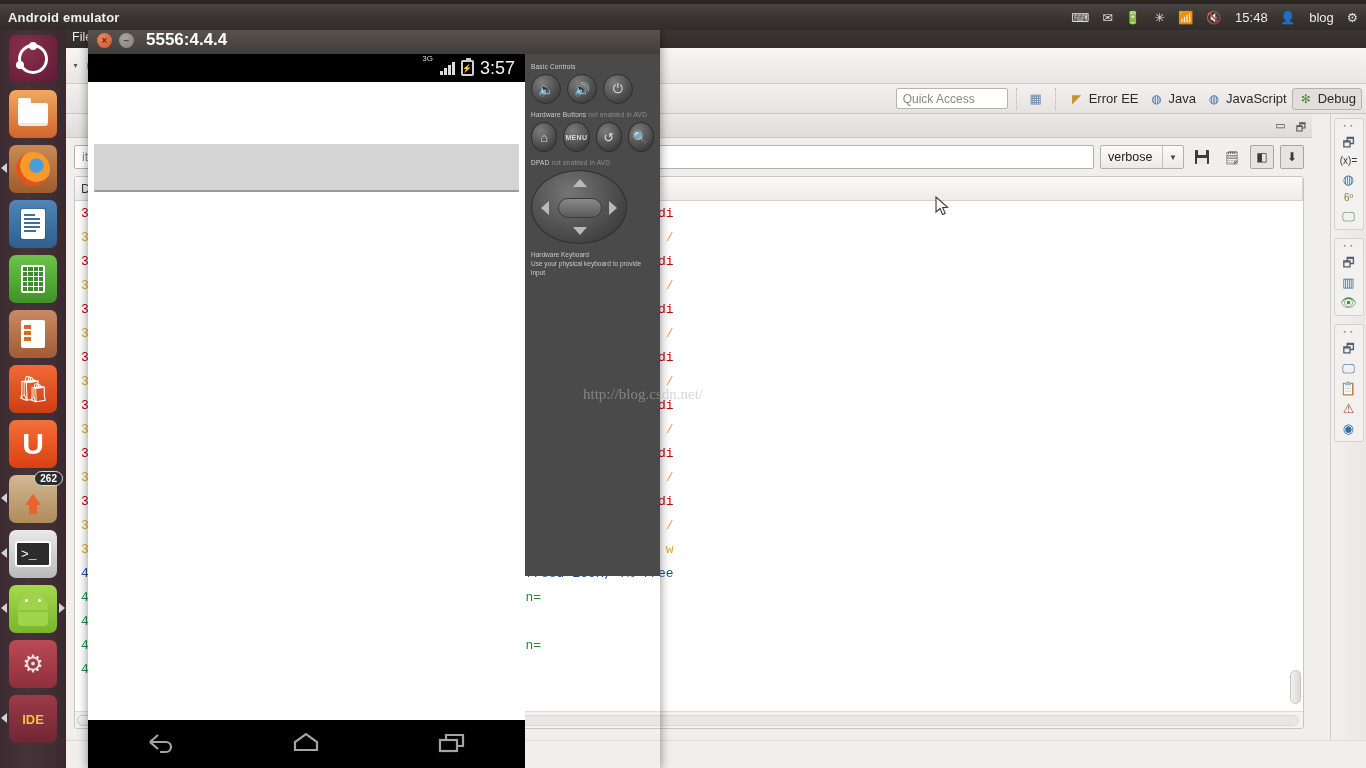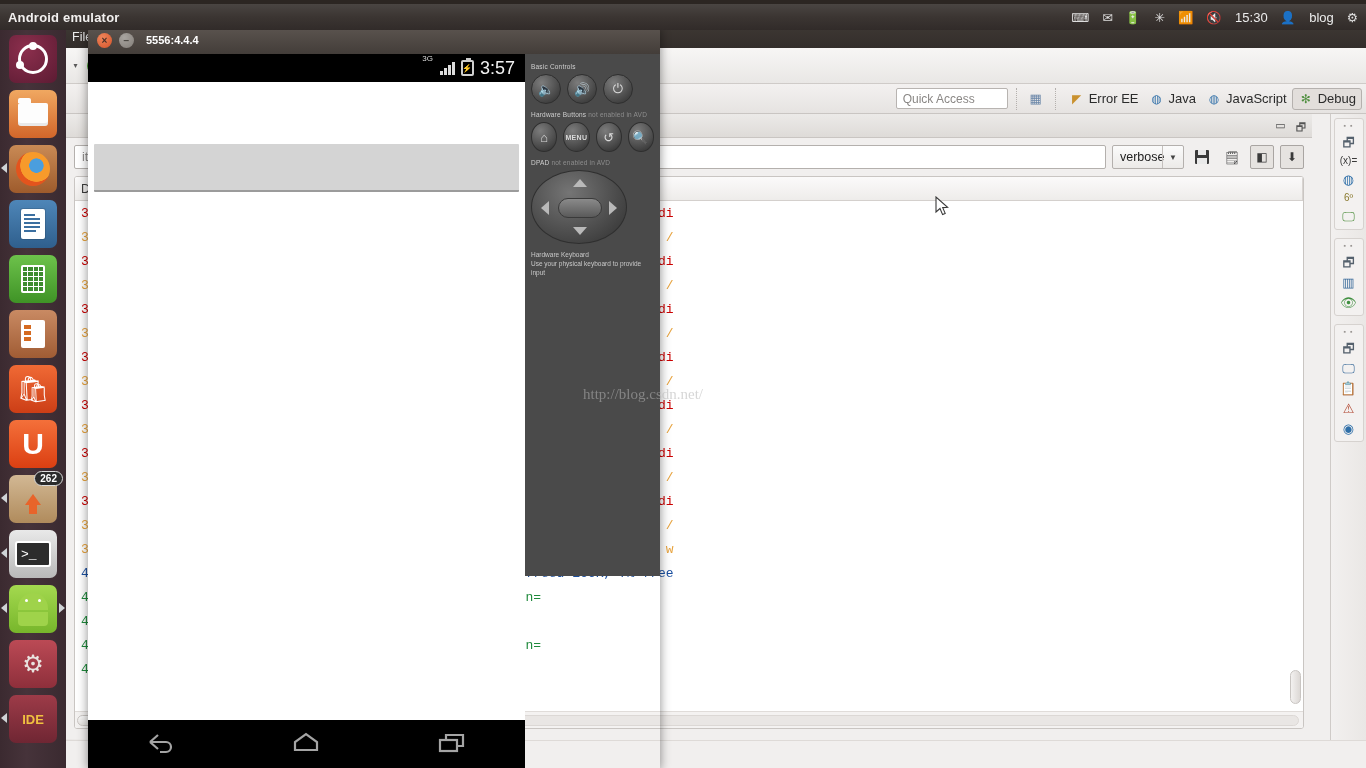--- a/index.html
+++ b/index.html
@@ -204,21 +204,21 @@
   #lc-filterbar {
     height: 38px; display: flex; align-items: center; gap: 6px; padding: 0 8px;
     background: #f1efee;
   }
   #lc-search {
     flex: 1; height: 24px; background: #fff; border: 1px solid #b4b0ad; border-radius: 2px;
     color: #8d8a88; font-size: 12.5px; display: flex; align-items: center; padding-left: 7px;
     overflow: hidden; white-space: nowrap;
   }
   #lc-level {
-    width: 72px; height: 24px; background: linear-gradient(to bottom,#fbfbfb,#eceae8);
+    width: 84px; height: 24px; background: linear-gradient(to bottom,#fbfbfb,#eceae8);
     border: 1px solid #b4b0ad; border-radius: 2px;
     display: flex; align-items: center; font-size: 12.5px; color: #222;
     padding-left: 7px; position: relative;
   }
   #lc-level .cd {
     position: absolute; right: 0; top: 0; bottom: 0; width: 21px;
     border-left: 1px solid #c4c0bd; display: flex; align-items: center; justify-content: center;
     font-size: 8px; color: #444;
   }
   .lc-tbtn {
@@ -317,21 +317,21 @@
   }
   #emu-title {
     height: 28px; background: linear-gradient(to bottom,#5c5550,#433d39);
     display: flex; align-items: center; padding-left: 9px; gap: 7px;
     border-radius: 5px 5px 0 0;
   }
   .wbtn { width: 15px; height: 15px; border-radius: 50%; display:flex; align-items:center; justify-content:center;
           font-size: 10px; color: #4a3027; font-weight: bold; }
   .wbtn.close { background: radial-gradient(circle at 35% 30%, #f0855a, #d4542a); }
   .wbtn.min { background: radial-gradient(circle at 35% 30%, #a9a5a0, #827d78); color:#4a4641; }
-  #emu-title .t { color: #fff; font-size: 11px; font-weight: bold; margin-left: 5px; }
+  #emu-title .t { color: #fff; font-size: 17px; font-weight: bold; margin-left: 5px; }
 
   #emu-body { height: 522px; display: flex; background: #0369a1; }
   #emu-screen { width: 437px; height: 714px; background: #fff; position: relative; }
 
   #and-status {
     height: 28px; background: #000; display: flex; align-items: center;
     justify-content: flex-end; padding-right: 10px; gap: 6px; color: #e6e6e6;
   }
   #and-status .sig { display: flex; align-items: flex-end; gap: 1px; }
   #and-status .sig i { width: 3px; background: #dcdcdc; display: block; }
@@ -874,21 +874,21 @@
 
   <div id="top-panel">
     <span id="panel-title">Android emulator</span>
     <span id="panel-indicators">
       <span class="ico">⌨</span>
       <span class="ico">✉</span>
       <span class="ico">🔋</span>
       <span class="ico">✳</span>
       <span class="ico">📶</span>
       <span class="ico">🔇</span>
-      <span class="clock">15:30</span>
+      <span class="clock">15:48</span>
       <span class="ico">👤</span>
       <span class="user">blog</span>
       <span class="ico">⚙</span>
     </span>
   </div>
 
   <div id="cursor">
     <svg width="16" height="22" viewBox="0 0 16 22">
       <path d="M1 1 L1 16 L5 12.5 L7.6 18.6 L10.2 17.4 L7.7 11.6 L12.6 11.3 Z" fill="#ffffff" stroke="#3a3a3a" stroke-width="1.1"></path>
     </svg>

